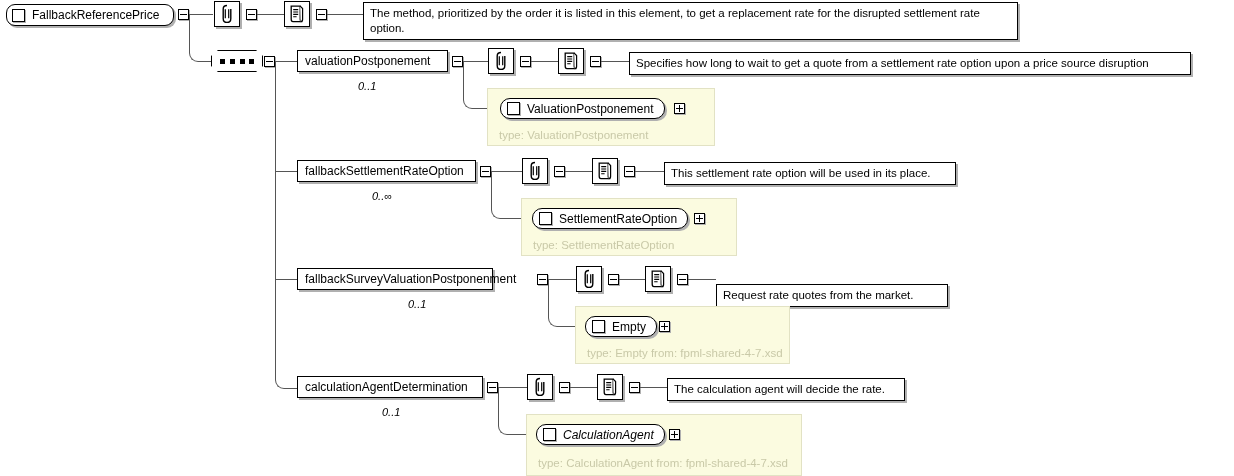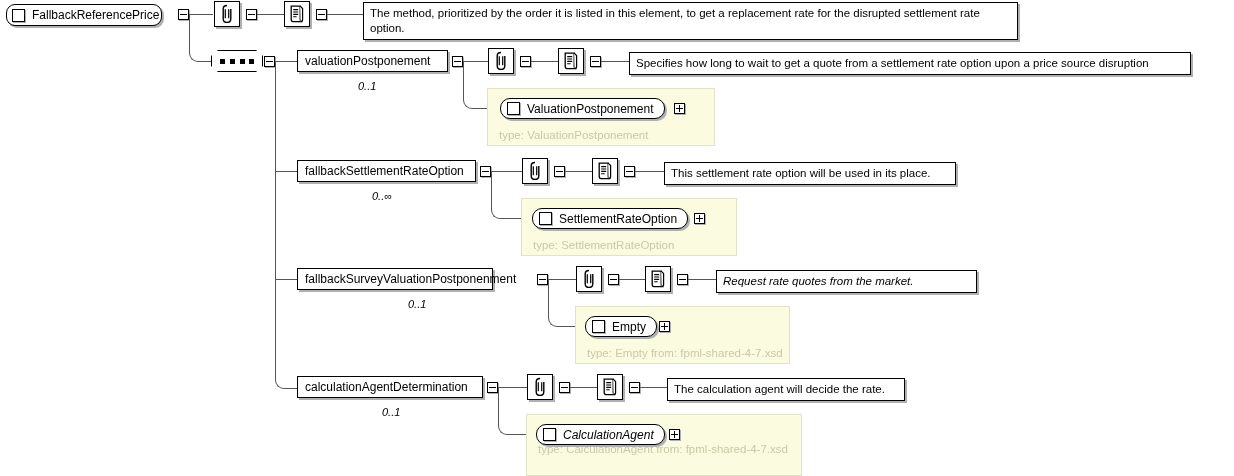--- a/index.html
+++ b/index.html
@@ -211,21 +211,21 @@
     margin-right: 7px;
     flex: 0 0 auto;
     box-shadow: 1px 1px 0 0 #b0b0b0;
   }
 </style>
 </head>
 <body>
 
 <div>
 
-  <div class="node-elem" style="left:6px; top:4px; width:156px;">
+  <div class="node-elem" style="left:6px; top:4px; width:168px;">
     <span class="sq"></span>
     <span class="lbl">FallbackReferencePrice</span>
   </div>
 
   <div class="toggle" style="left:178px; top:9px;"></div>
 
   <div class="hline" style="left:189px; top:14px; width:24px;"></div>
   <div class="elbow" style="left:189px; top:14px; width:22px; height:47px;"></div>
 
   <div class="icon-box" style="left:214px; top:1px;">
@@ -382,21 +382,21 @@
     <svg width="18" height="20" viewBox="0 0 18 20" aria-hidden="true">
       <path d="M3.2 2.2 L12.2 2.2 L12.2 15.2 C12.2 16.7 13.1 17.6 14.4 17.6
                L5.0 17.6 C3.9 17.6 3.2 16.7 3.2 15.3 Z" fill="#ffffff" stroke="#000000" stroke-width="1.3"></path>
       <path d="M12.2 2.2 L14.6 4.6 L14.6 15.6 C14.6 16.8 13.7 17.6 12.6 17.6" fill="#ffffff" stroke="#000000" stroke-width="1.2"></path>
       <path d="M5.2 5.6 L10.2 5.6 M5.2 8.0 L10.2 8.0 M5.2 10.4 L10.2 10.4 M5.2 12.8 L8.6 12.8" stroke="#000000" stroke-width="1.1"></path>
     </svg>
   </div>
   <div class="toggle" style="left:677px; top:274px;"></div>
   <div class="hline" style="left:688px; top:279px; width:28px;"></div>
 
-  <div class="node-note" style="left:716px; top:270px; width:261px; white-space:nowrap;font-style:italic;">
+  <div class="node-note" style="left:716px; top:284px; width:232px; white-space:nowrap;">
     <span>Request rate quotes from the market.</span>
   </div>
 
   <div class="type-panel" style="left:575px; top:306px; width:215px; height:58px;">
     <span class="type-label">type: Empty from: fpml-shared-4-7.xsd</span>
   </div>
   <div class="type-ref" style="left:585px; top:316px;">
     <span class="sq"></span>
     <span>Empty</span>
   </div>
@@ -431,21 +431,21 @@
     </svg>
   </div>
   <div class="toggle" style="left:629px; top:382px;"></div>
   <div class="hline" style="left:640px; top:387px; width:27px;"></div>
 
   <div class="node-note" style="left:667px; top:378px; width:238px; white-space:nowrap;">
     <span>The calculation agent will decide the rate.</span>
   </div>
 
   <div class="type-panel" style="left:526px; top:414px; width:276px; height:62px;">
-    <span class="type-label" style="bottom:20px;text-align:center;">type: CalculationAgent from: fpml-shared-4-7.xsd</span>
+    <span class="type-label" style="bottom:6px;text-align:center;">type: CalculationAgent from: fpml-shared-4-7.xsd</span>
   </div>
   <div class="type-ref" style="left:536px; top:424px;font-style:italic;">
     <span class="sq"></span>
     <span>CalculationAgent</span>
   </div>
   <div class="toggle plus" style="left:669px; top:429px;"></div>
 
 </div>
 
 </body></html>

